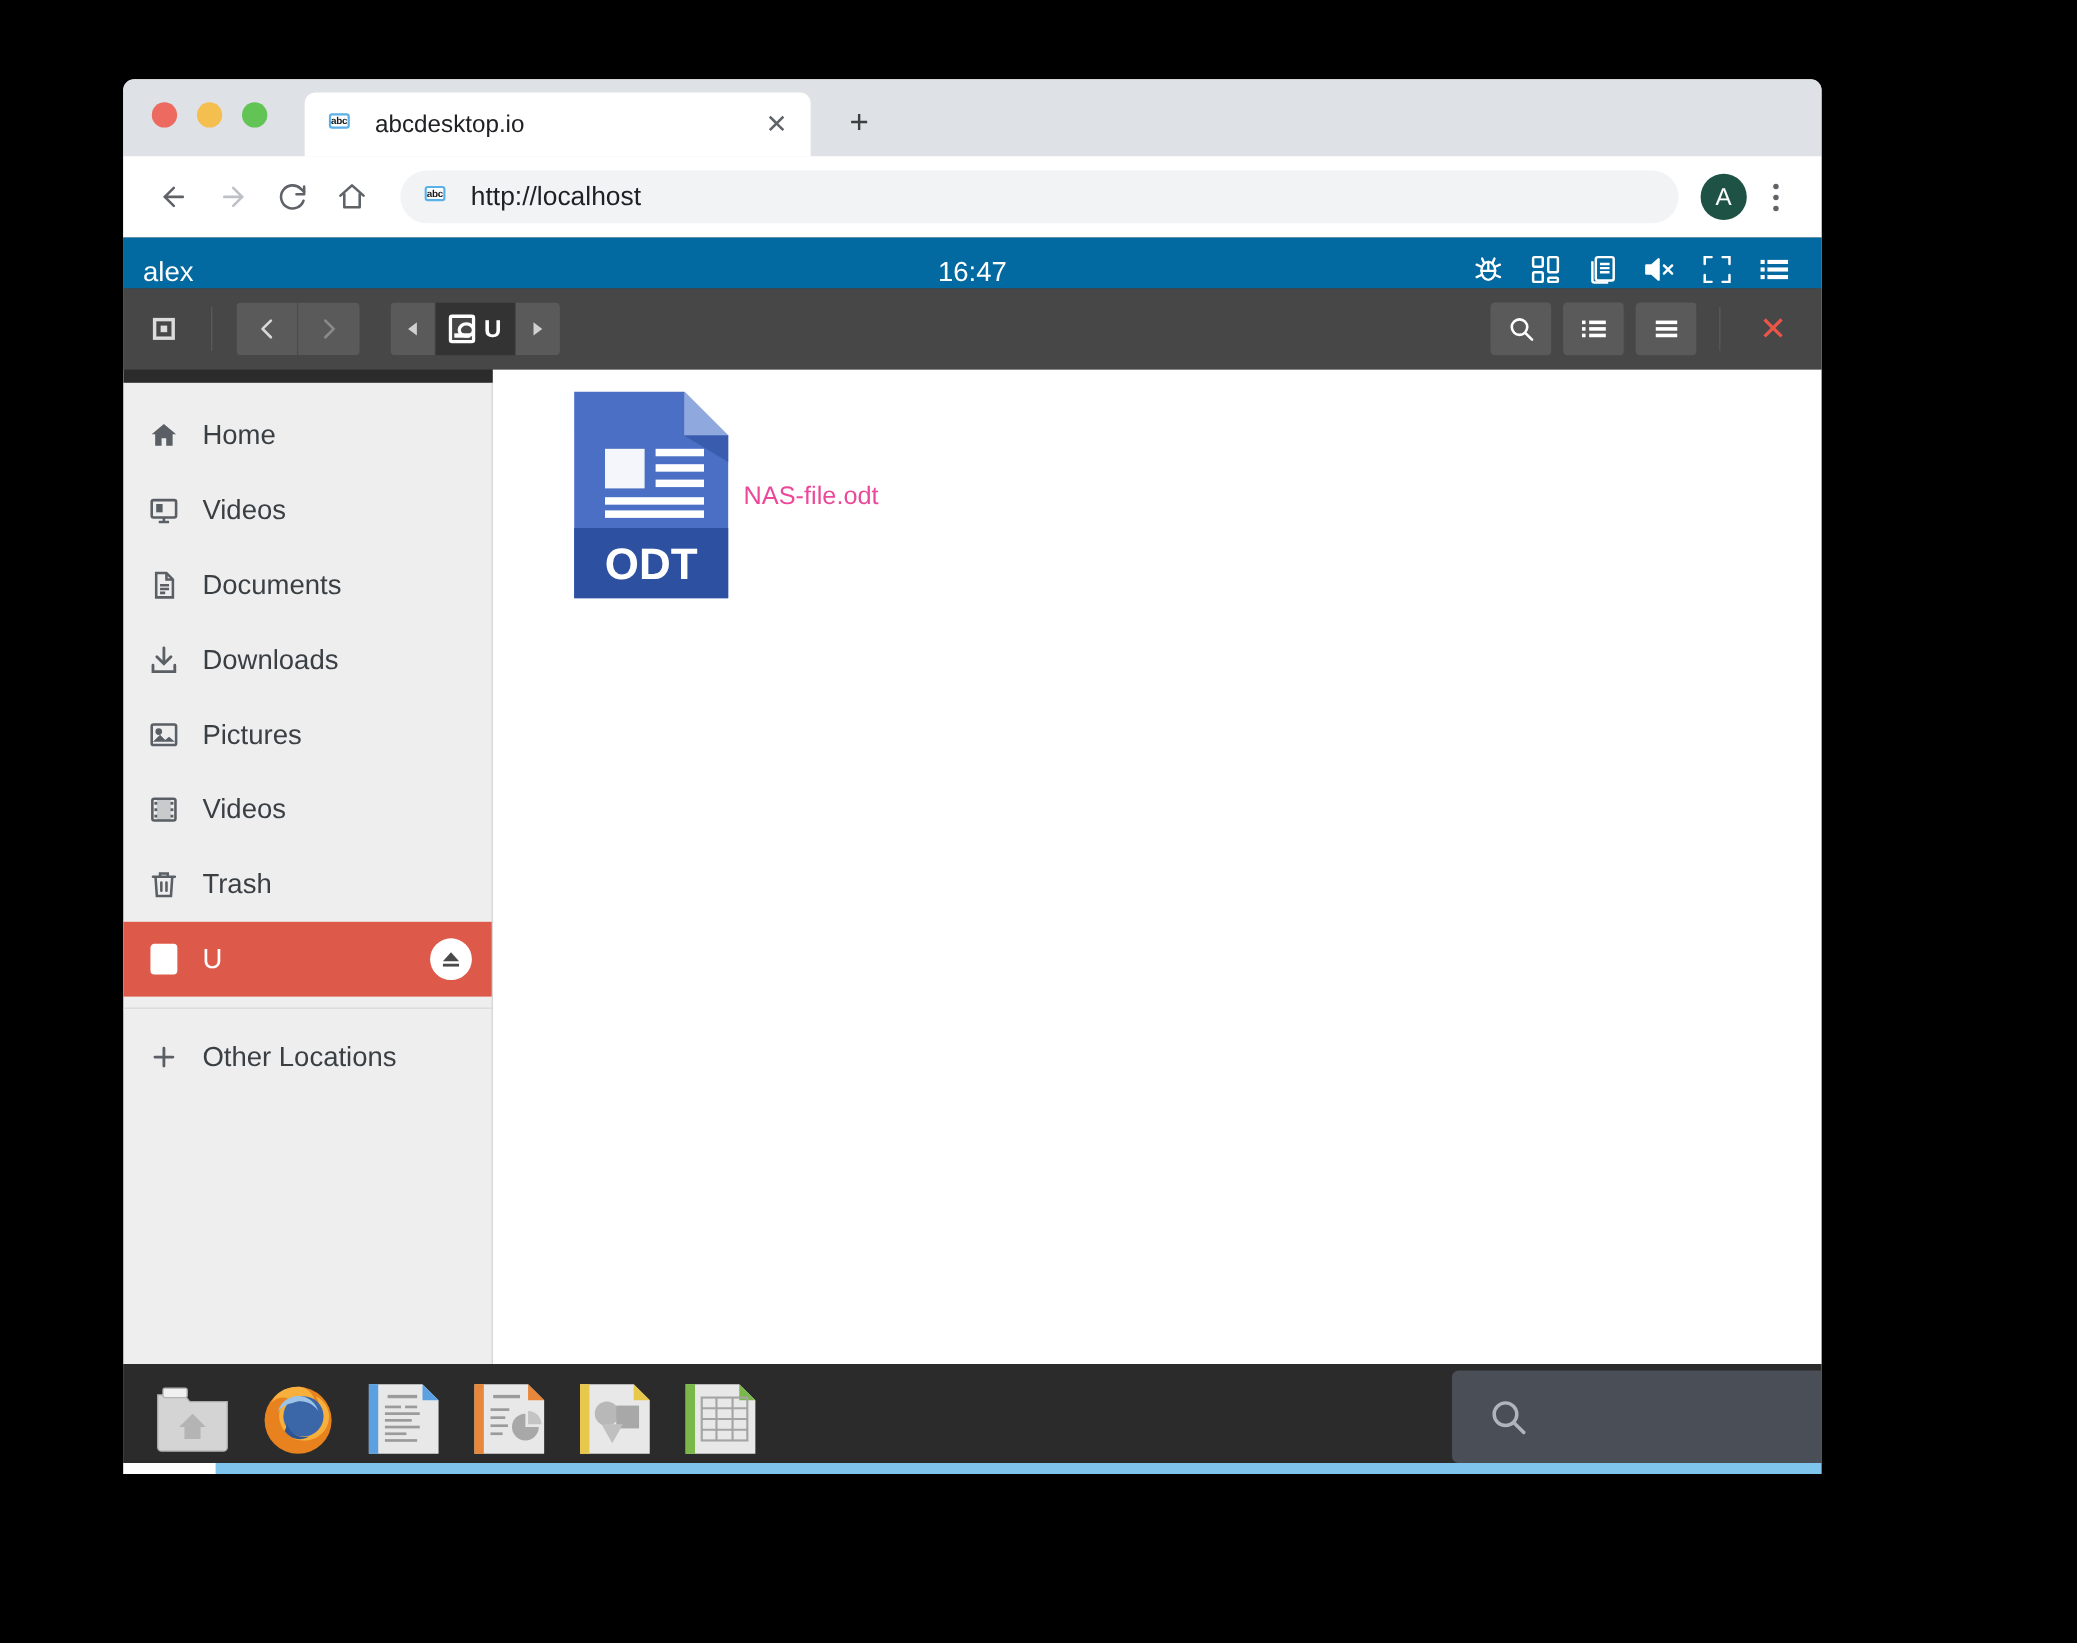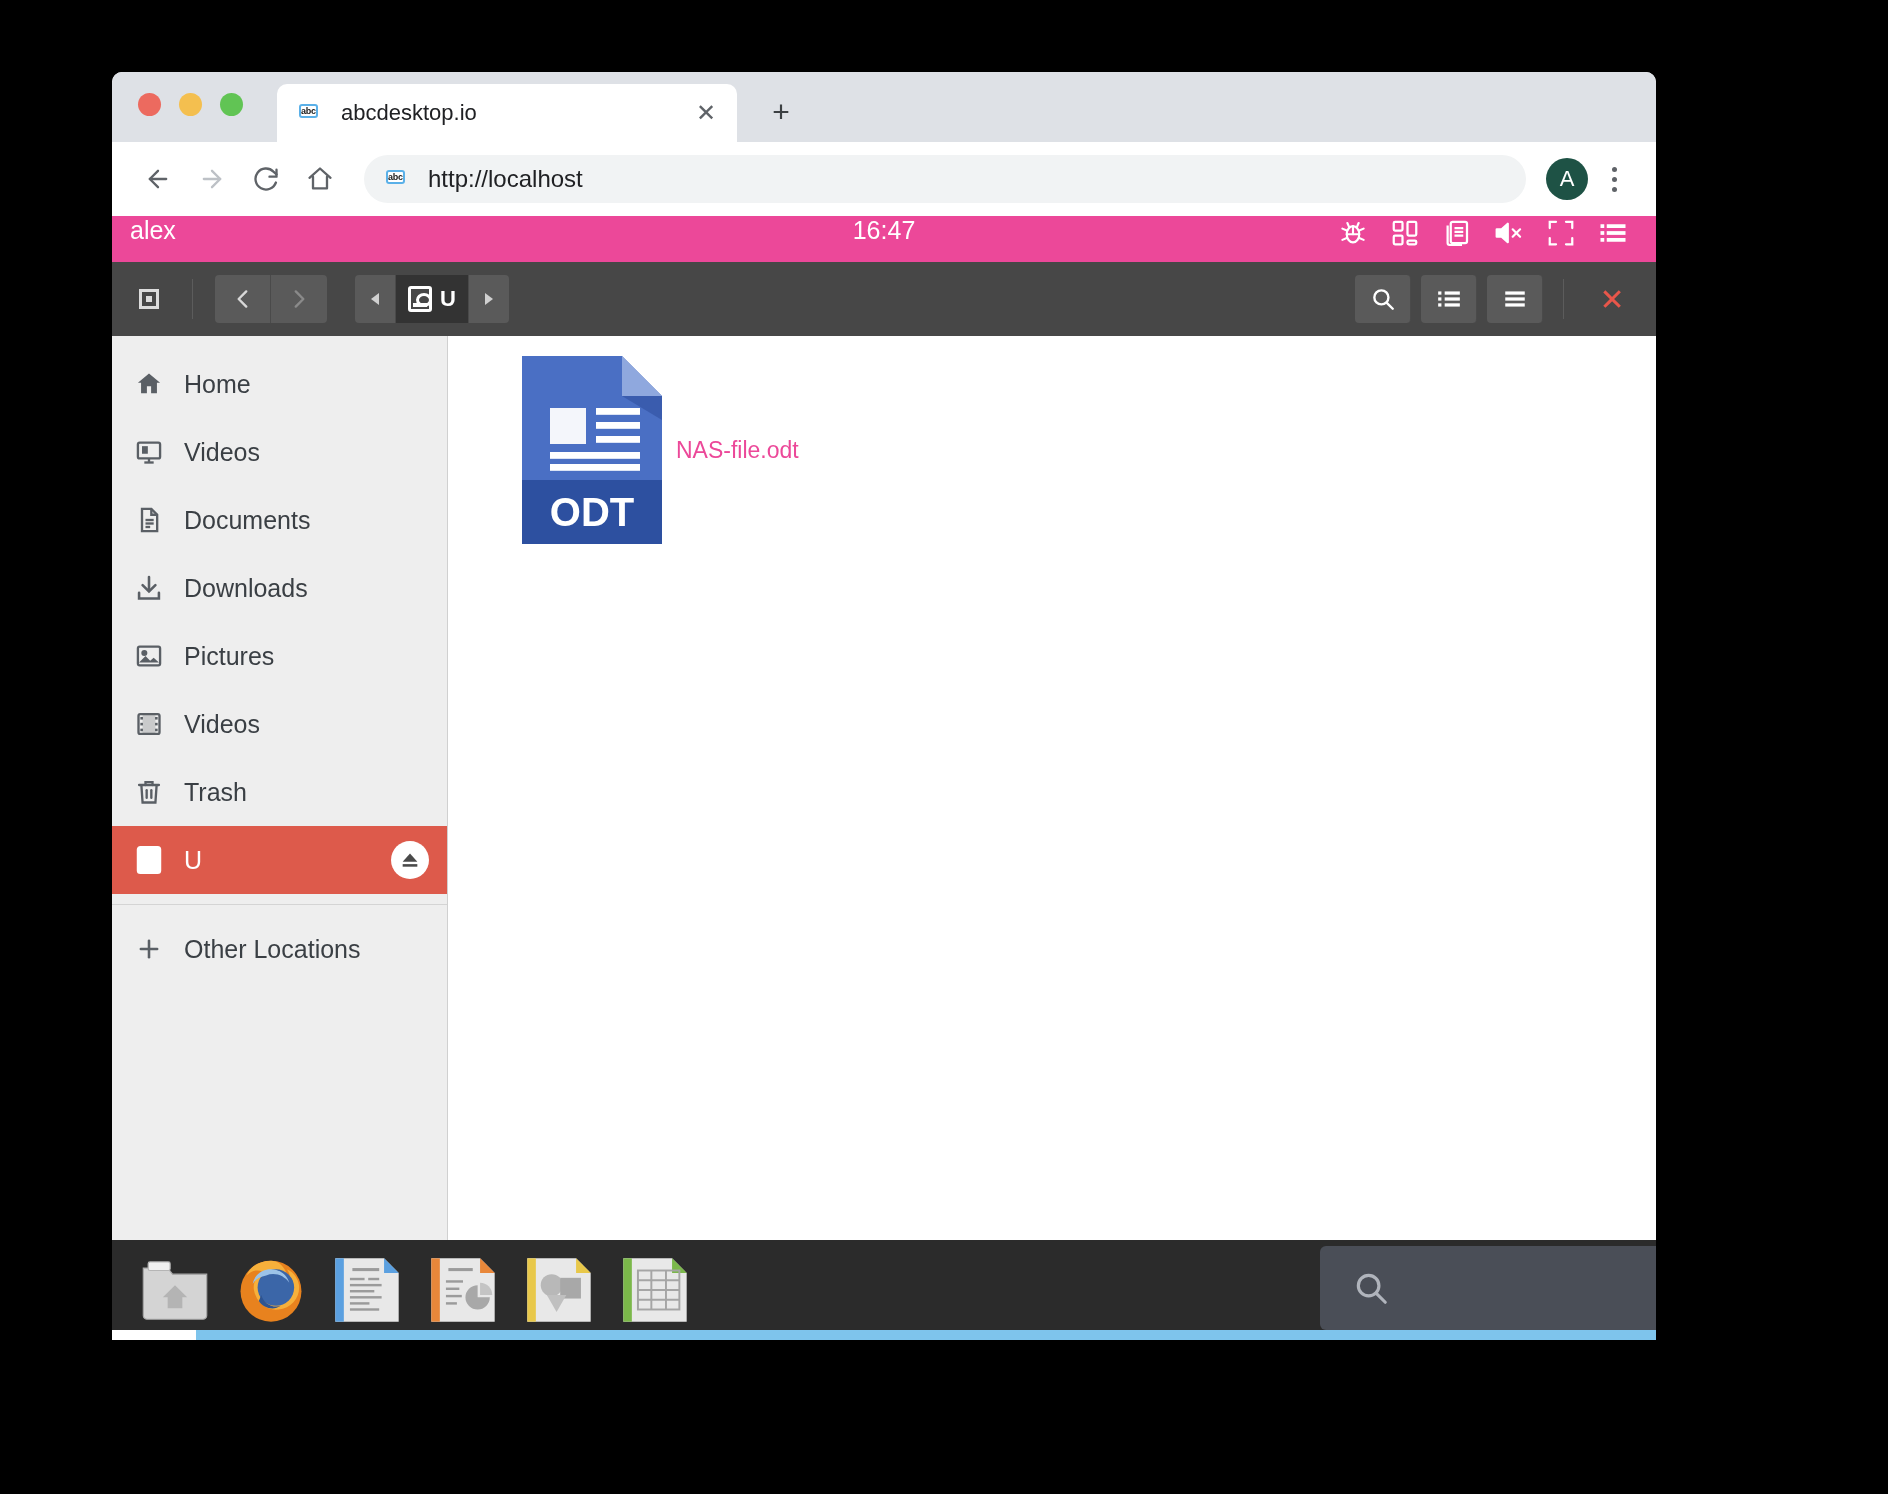--- a/index.html
+++ b/index.html
@@ -101,22 +101,22 @@
 
   
   #page-content {
     position: absolute; left:0; right:0;
     top: 144px; bottom: 0;
     background: #2b2b2b;
   }
 
   
   #desktop-topbar {
-    height: 46px; background: #ec4899;
-    display: flex; align-items: flex-start;
+    height: 46px; background: #0369a1;
+    display: flex; align-items: flex-end;
     position: relative; padding: 0 26px 0 18px;
   }
   #desktop-user { font-size: 25px; color: #fff; }
   #desktop-clock {
     position: absolute; left: 0; right: 0; text-align: center;
     font-size: 25px; color: #fff; pointer-events: none;
   }
   #topbar-icons { margin-left: auto; display: flex; align-items: center; gap: 18px; z-index: 2; }
   .tb-icon { width: 34px; height: 34px; display:flex; align-items:center; justify-content:center; cursor:pointer; }
 
@@ -159,21 +159,21 @@
   }
   .crumb .u-label { font-size: 22px; font-weight: 600; }
   #fm-toolbar-right { margin-left: auto; display:flex; align-items:center; gap:10px; }
   #fm-close { width: 56px; height:48px; display:flex; align-items:center; justify-content:center;
     color:#e8564a; font-size: 30px; cursor:pointer; }
 
   
   #fm-body { display: flex; height: calc(100% - 46px - 74px - 100px); }
   #fm-sidebar {
     width: 336px; background: #eeeeee; border-right: 1px solid #d0d0d0;
-    padding-top: 14px; flex: 0 0 auto;
+    padding-top: 14px; flex: 0 0 auto; margin-top: 12px;
   }
   .side-item {
     height: 68px; display:flex; align-items:center; gap: 20px;
     padding: 0 18px 0 22px; cursor: pointer; color: #3a3f44; font-size: 25px;
   }
   .side-item .ico { width: 30px; display:flex; align-items:center; justify-content:center; flex:0 0 auto; }
   .side-item.selected { background: #dd5a4b; color: #fff; }
   .side-item.selected .ico svg { stroke: #fff; fill: #fff; }
   .eject-btn {
     margin-left: auto; width: 38px; height: 38px; border-radius: 50%;

